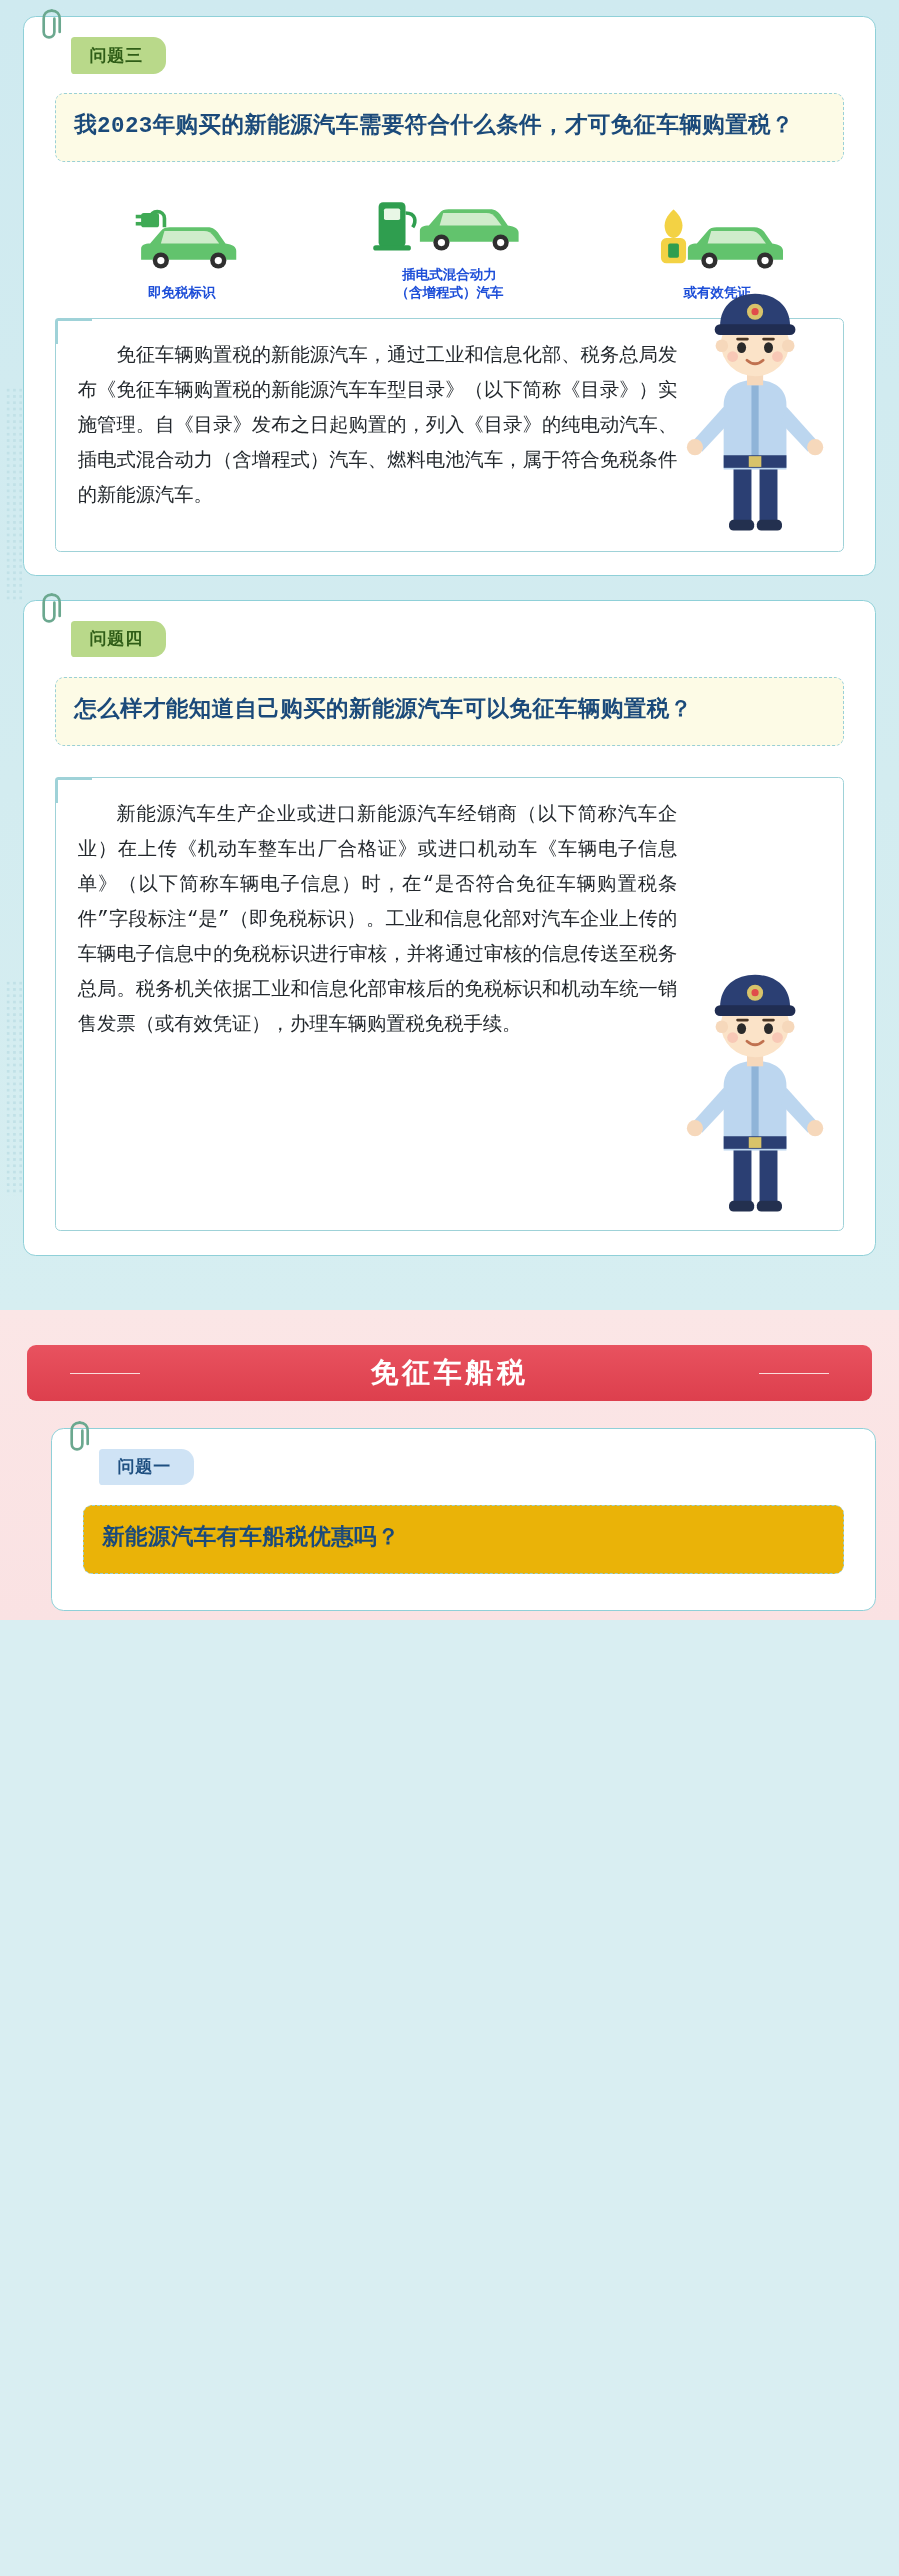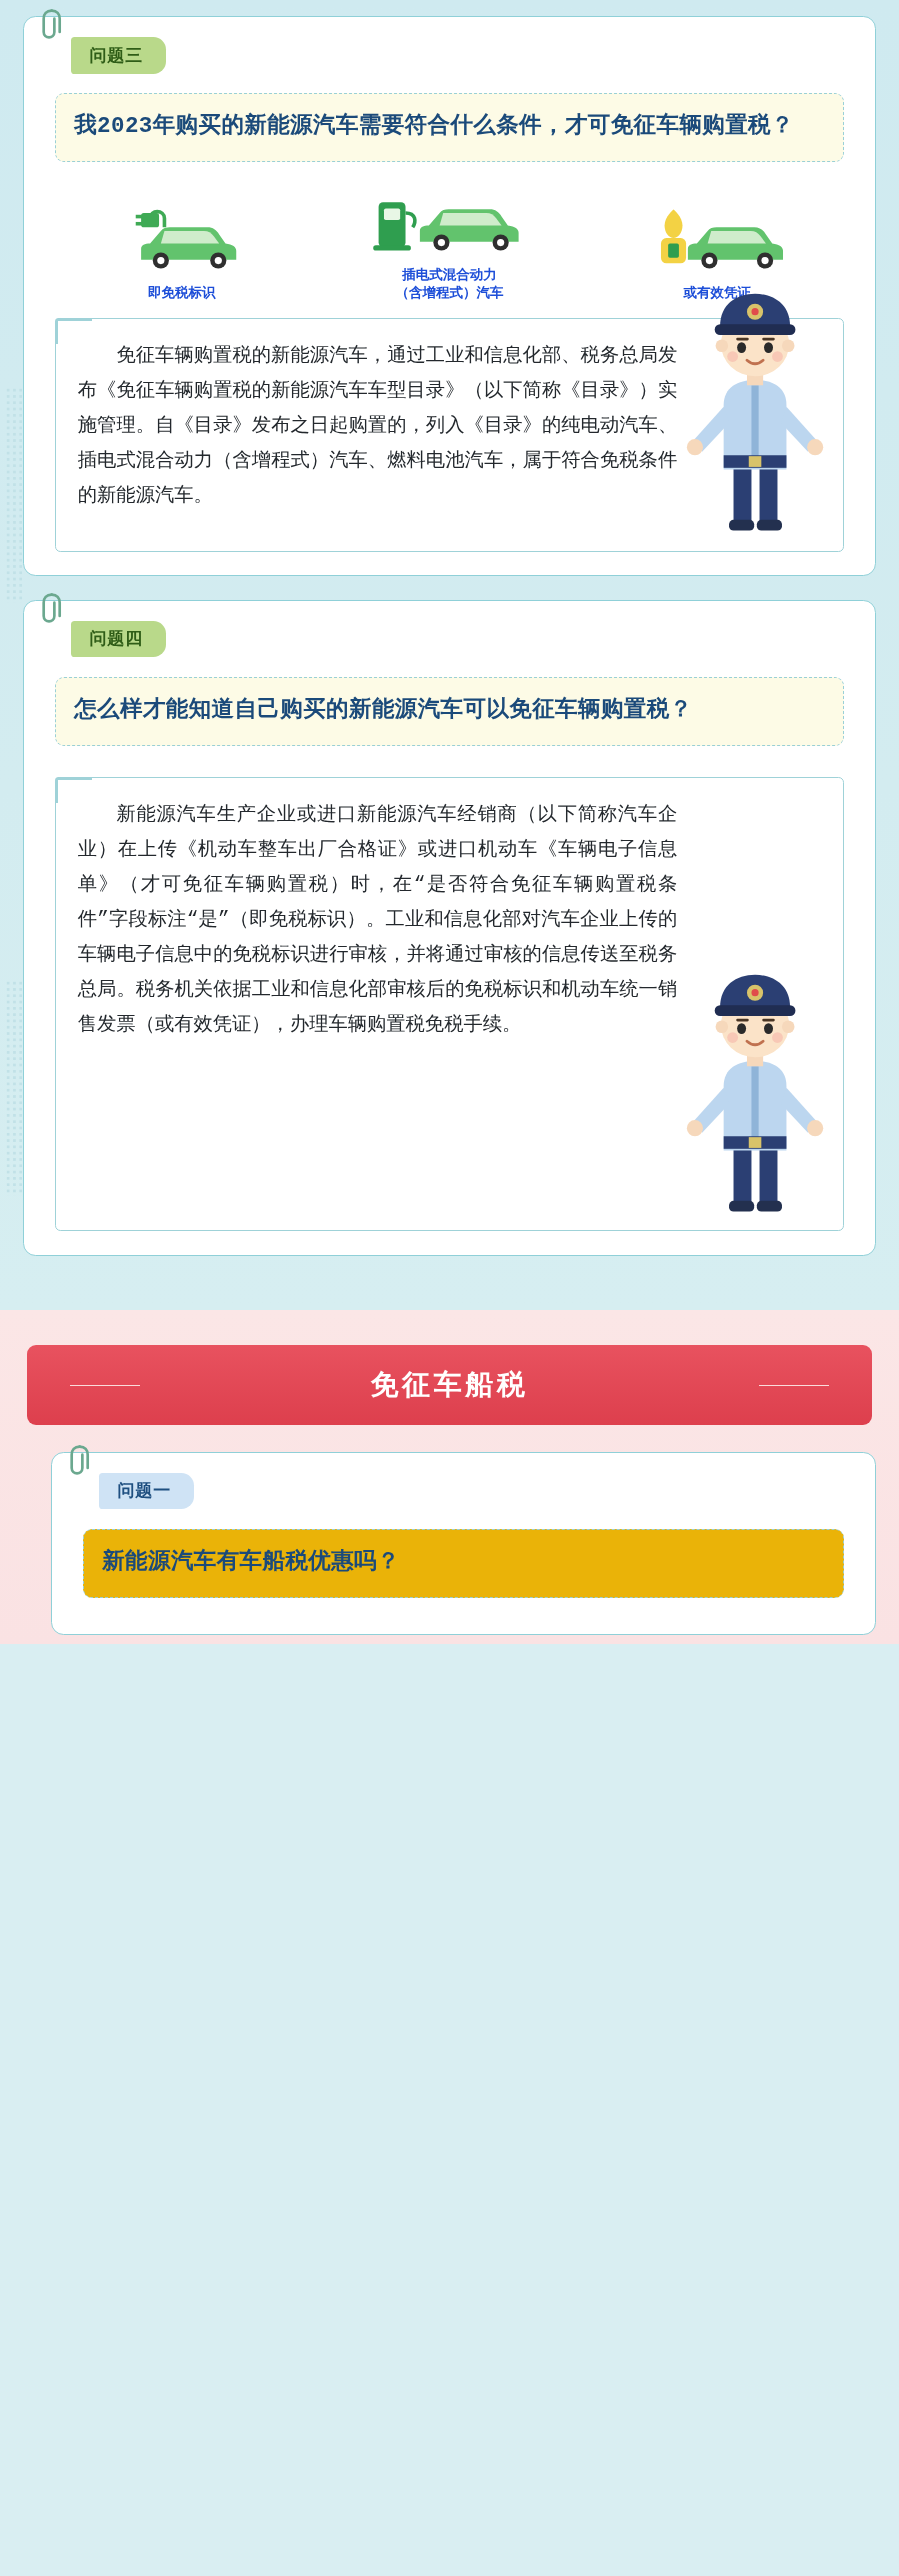--- a/index.html
+++ b/index.html
@@ -159,21 +159,21 @@
 
   
   .sec-pink {
     background: linear-gradient(180deg, #fbe6e6 0%, #fae2e3 100%);
     padding: 31px 23.4px 9px 23.4px;
     position: relative;
   }
   .banner {
     background: linear-gradient(180deg, #e8525f 0%, #dd3f4d 100%);
     border-radius: 9px;
-    height: 80px;
+    height: 56px;
     position: relative;
     margin: 3.6px 3.6px 27px 3.6px;
     display: flex;
     align-items: center;
     justify-content: center;
   }
   .banner .btitle {
     color: #fff;
     font-size: 28px;
     font-weight: bold;
@@ -349,21 +349,21 @@
       </span>
 
       <div class="qtab">问题四</div>
 
       <div class="qbox">
         <div class="qtext">怎么样才能知道自己购买的新能源汽车可以免征车辆购置税？</div>
       </div>
 
       <div class="abox" style="margin-top:31px;">
         <div class="floatbox2" style="margin-top:202px;"></div>
-        <div class="atext">新能源汽车生产企业或进口新能源汽车经销商（以下简称汽车企业）在上传《机动车整车出厂合格证》或进口机动车《车辆电子信息单》（才可免征车辆购置税）时，在“是否符合免征车辆购置税条件”字段标注“是”（即免税标识）。工业和信息化部对汽车企业上传的车辆电子信息中的免税标识进行审核，并将通过审核的信息传送至税务总局。税务机关依据工业和信息化部审核后的免税标识和机动车统一销售发票（或有效凭证），办理车辆购置税免税手续。</div>
+        <div class="atext">新能源汽车生产企业或进口新能源汽车经销商（以下简称汽车企业）在上传《机动车整车出厂合格证》或进口机动车《车辆电子信息单》（以下简称车辆电子信息）时，在“是否符合免征车辆购置税条件”字段标注“是”（即免税标识）。工业和信息化部对汽车企业上传的车辆电子信息中的免税标识进行审核，并将通过审核的信息传送至税务总局。税务机关依据工业和信息化部审核后的免税标识和机动车统一销售发票（或有效凭证），办理车辆购置税免税手续。</div>
         <div class="cut"></div>
 
         <span class="mascot m2">
           <svg width="157" height="261" viewBox="0 0 175 290">
             <rect x="63" y="205" width="20" height="70" rx="7" fill="#2b3f73"></rect>
             <rect x="92" y="205" width="20" height="70" rx="7" fill="#2b3f73"></rect>
             <rect x="58" y="268" width="28" height="12" rx="5" fill="#23304f"></rect>
             <rect x="89" y="268" width="28" height="12" rx="5" fill="#23304f"></rect>
             <path d="M52 140 C52 120 68 112 87 112 C106 112 122 120 122 140 L122 212 L52 212 Z" fill="#bcd6ef"></path>
             <rect x="83" y="118" width="8" height="88" fill="#8fb4d8"></rect>

